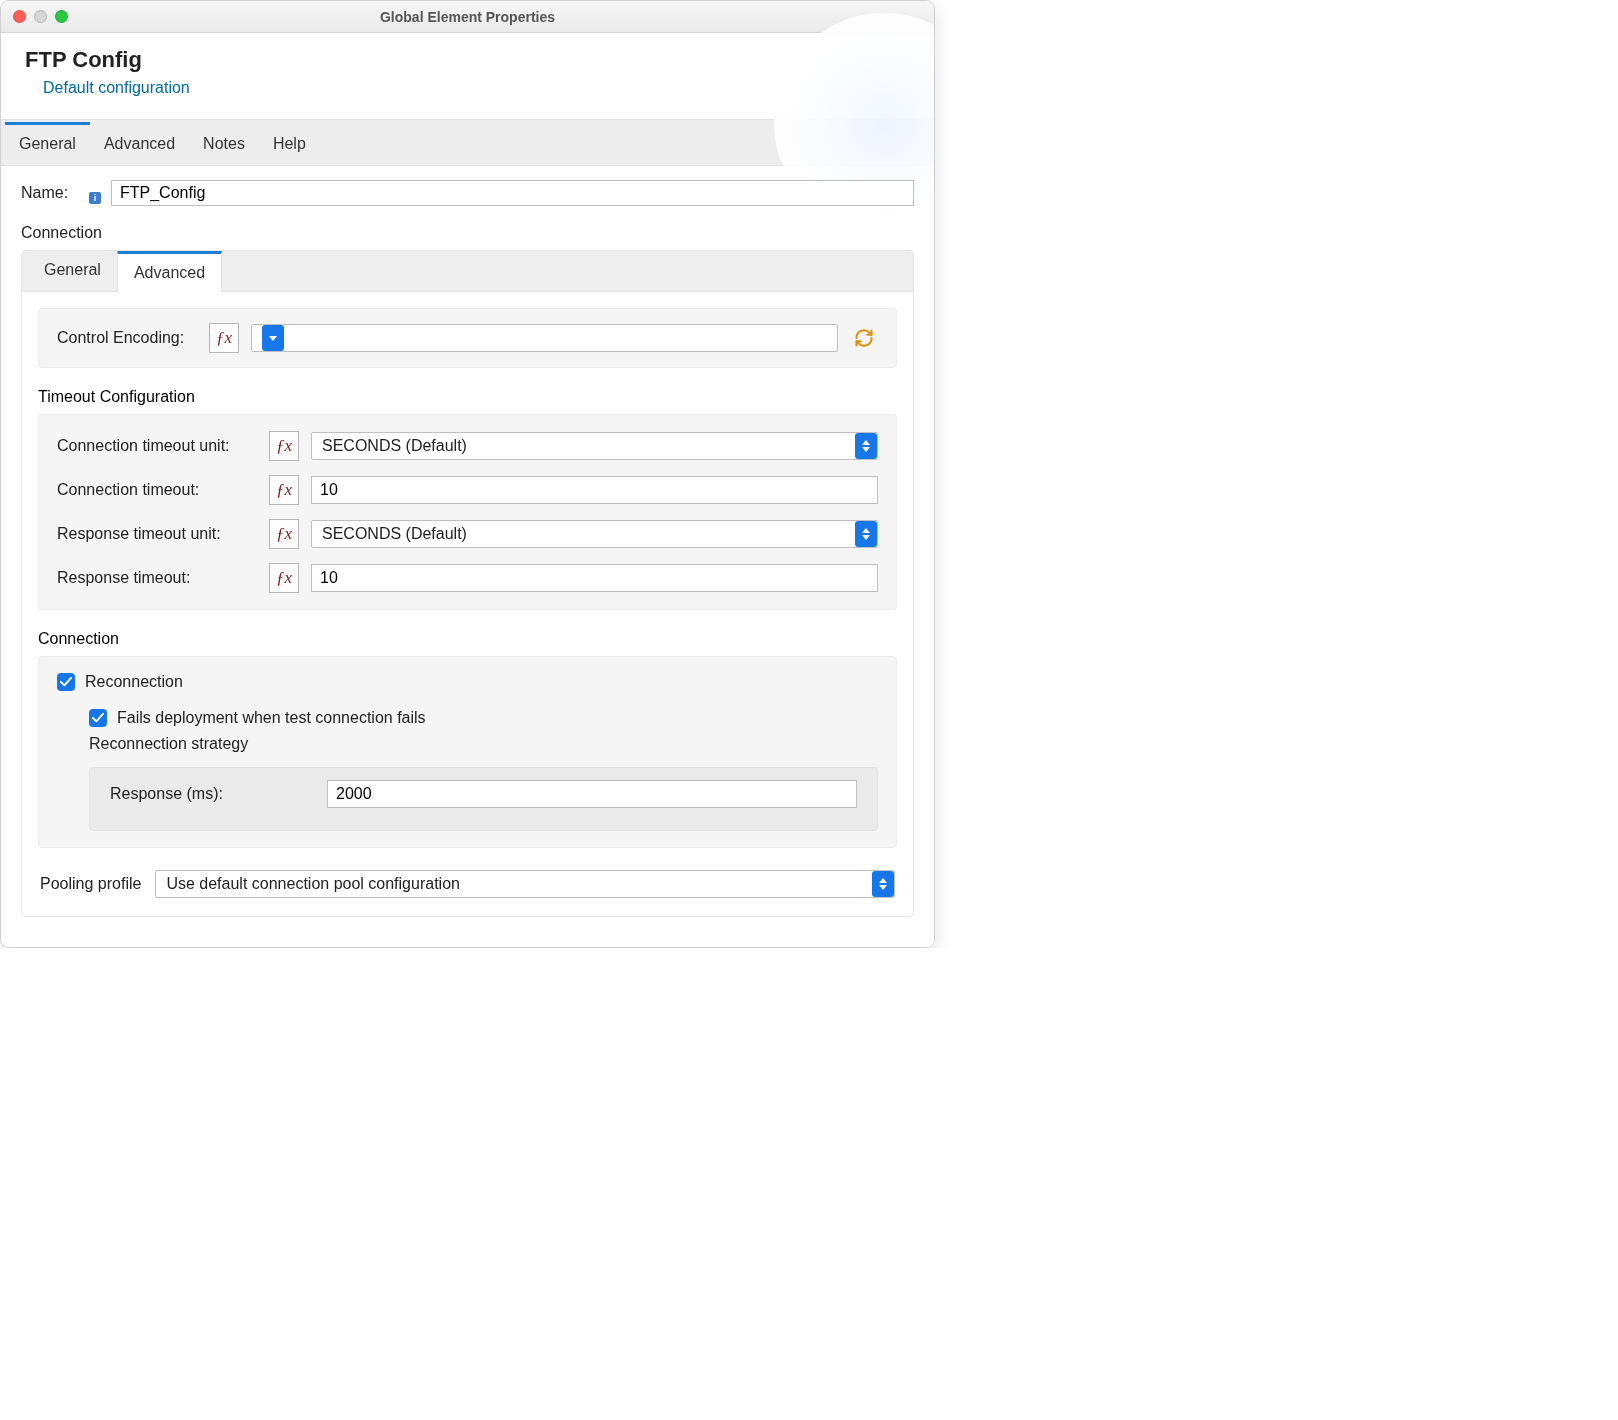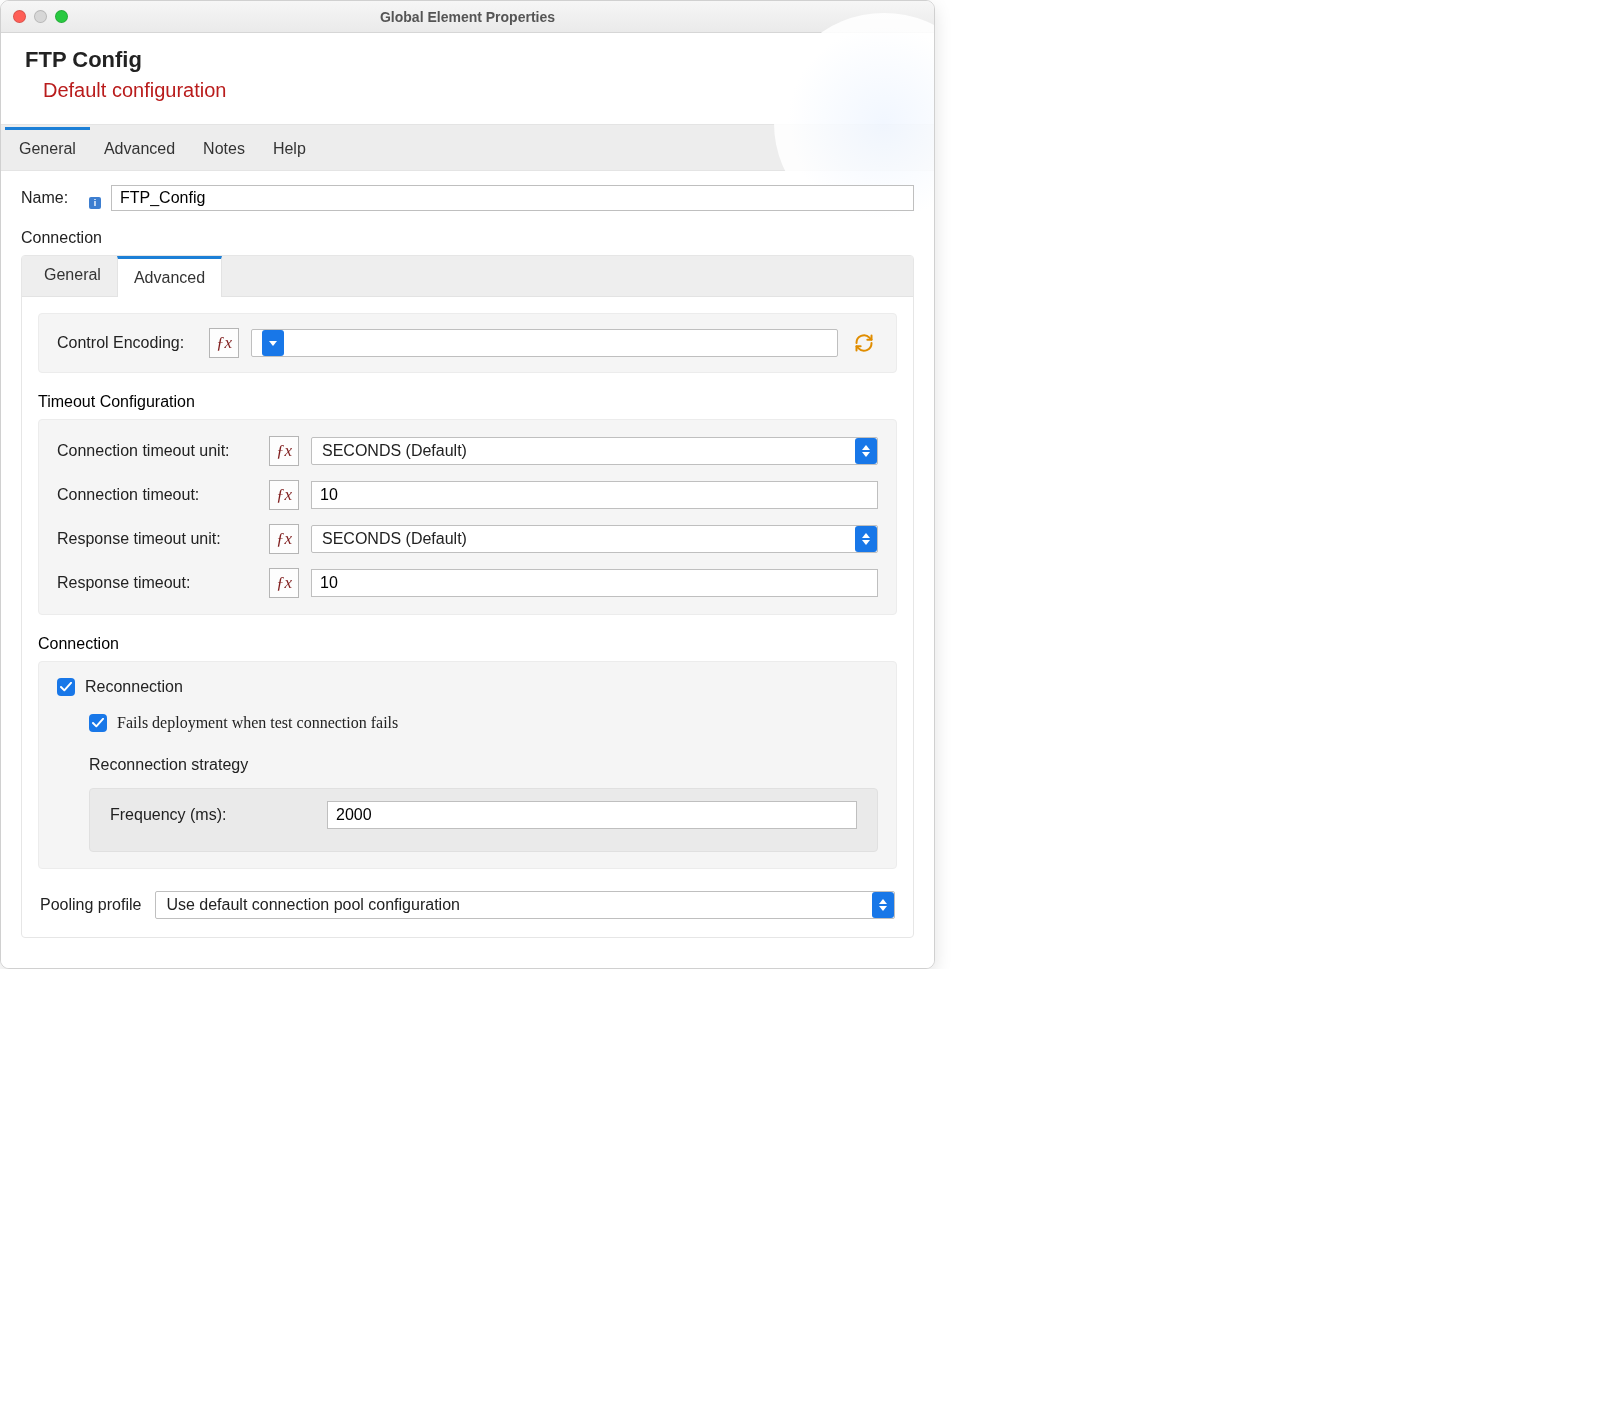--- a/index.html
+++ b/index.html
@@ -51,23 +51,23 @@
       padding: 14px 24px 22px;
       background: #fff;
       position: relative;
     }
     .header h1 {
       font-size: 22px;
       font-weight: 700;
       margin-bottom: 6px;
     }
     .header .subtitle {
-      font-size: 20px;
+      font-size: 16px;
       font-weight: 400;
-      color: #b91c1c;
+      color: #0369a1;
       padding-left: 18px;
     }
     .header-arc {
       position: absolute;
       right: -60px;
       top: -20px;
       width: 220px;
       height: 220px;
       border-radius: 50%;
       background: radial-gradient(circle at 50% 50%, #f0f6ff 0%, #fff 62%);
@@ -265,21 +265,21 @@
       justify-content: center;
       color: #fff;
       font-size: 12px;
       cursor: pointer;
     }
     .chk svg { width: 12px; height: 10px; display: block; }
 
     .nested {
       margin-left: 32px;
     }
-    .nested .checkbox-row { margin-bottom: 24px; font-family: Liberation Serif, serif; }
+    .nested .checkbox-row { margin-bottom: 8px; }
 
     .inner-box {
       background: #eaeaea;
       border: 1px solid #e0e0e0;
       border-radius: 4px;
       padding: 12px 20px;
       margin-top: 10px;
     }
     .inner-box .field-row { margin-bottom: 10px; }
     .inner-box .field-label { width: 205px; }
@@ -421,21 +421,21 @@
             </span>
             <span class="label">Fails deployment when test connection fails</span>
           </div>
 
           <div class="field-row" style="gap:14px">
             <span class="label" style="width:175px">Reconnection strategy</span>
           </div>
 
           <div class="inner-box">
             <div class="field-row">
-              <span class="field-label">Frequency (ms):</span>
+              <span class="field-label">Response (ms):</span>
               <input type="text" class="text-input" value="2000" style="">
             </div>
           </div>
         </div>
       </div>
 
       <div class="pool-row">
         <span class="label">Pooling profile</span>
         <div class="select" style="flex:1">
           <span class="sel-text">Use default connection pool configuration</span>

